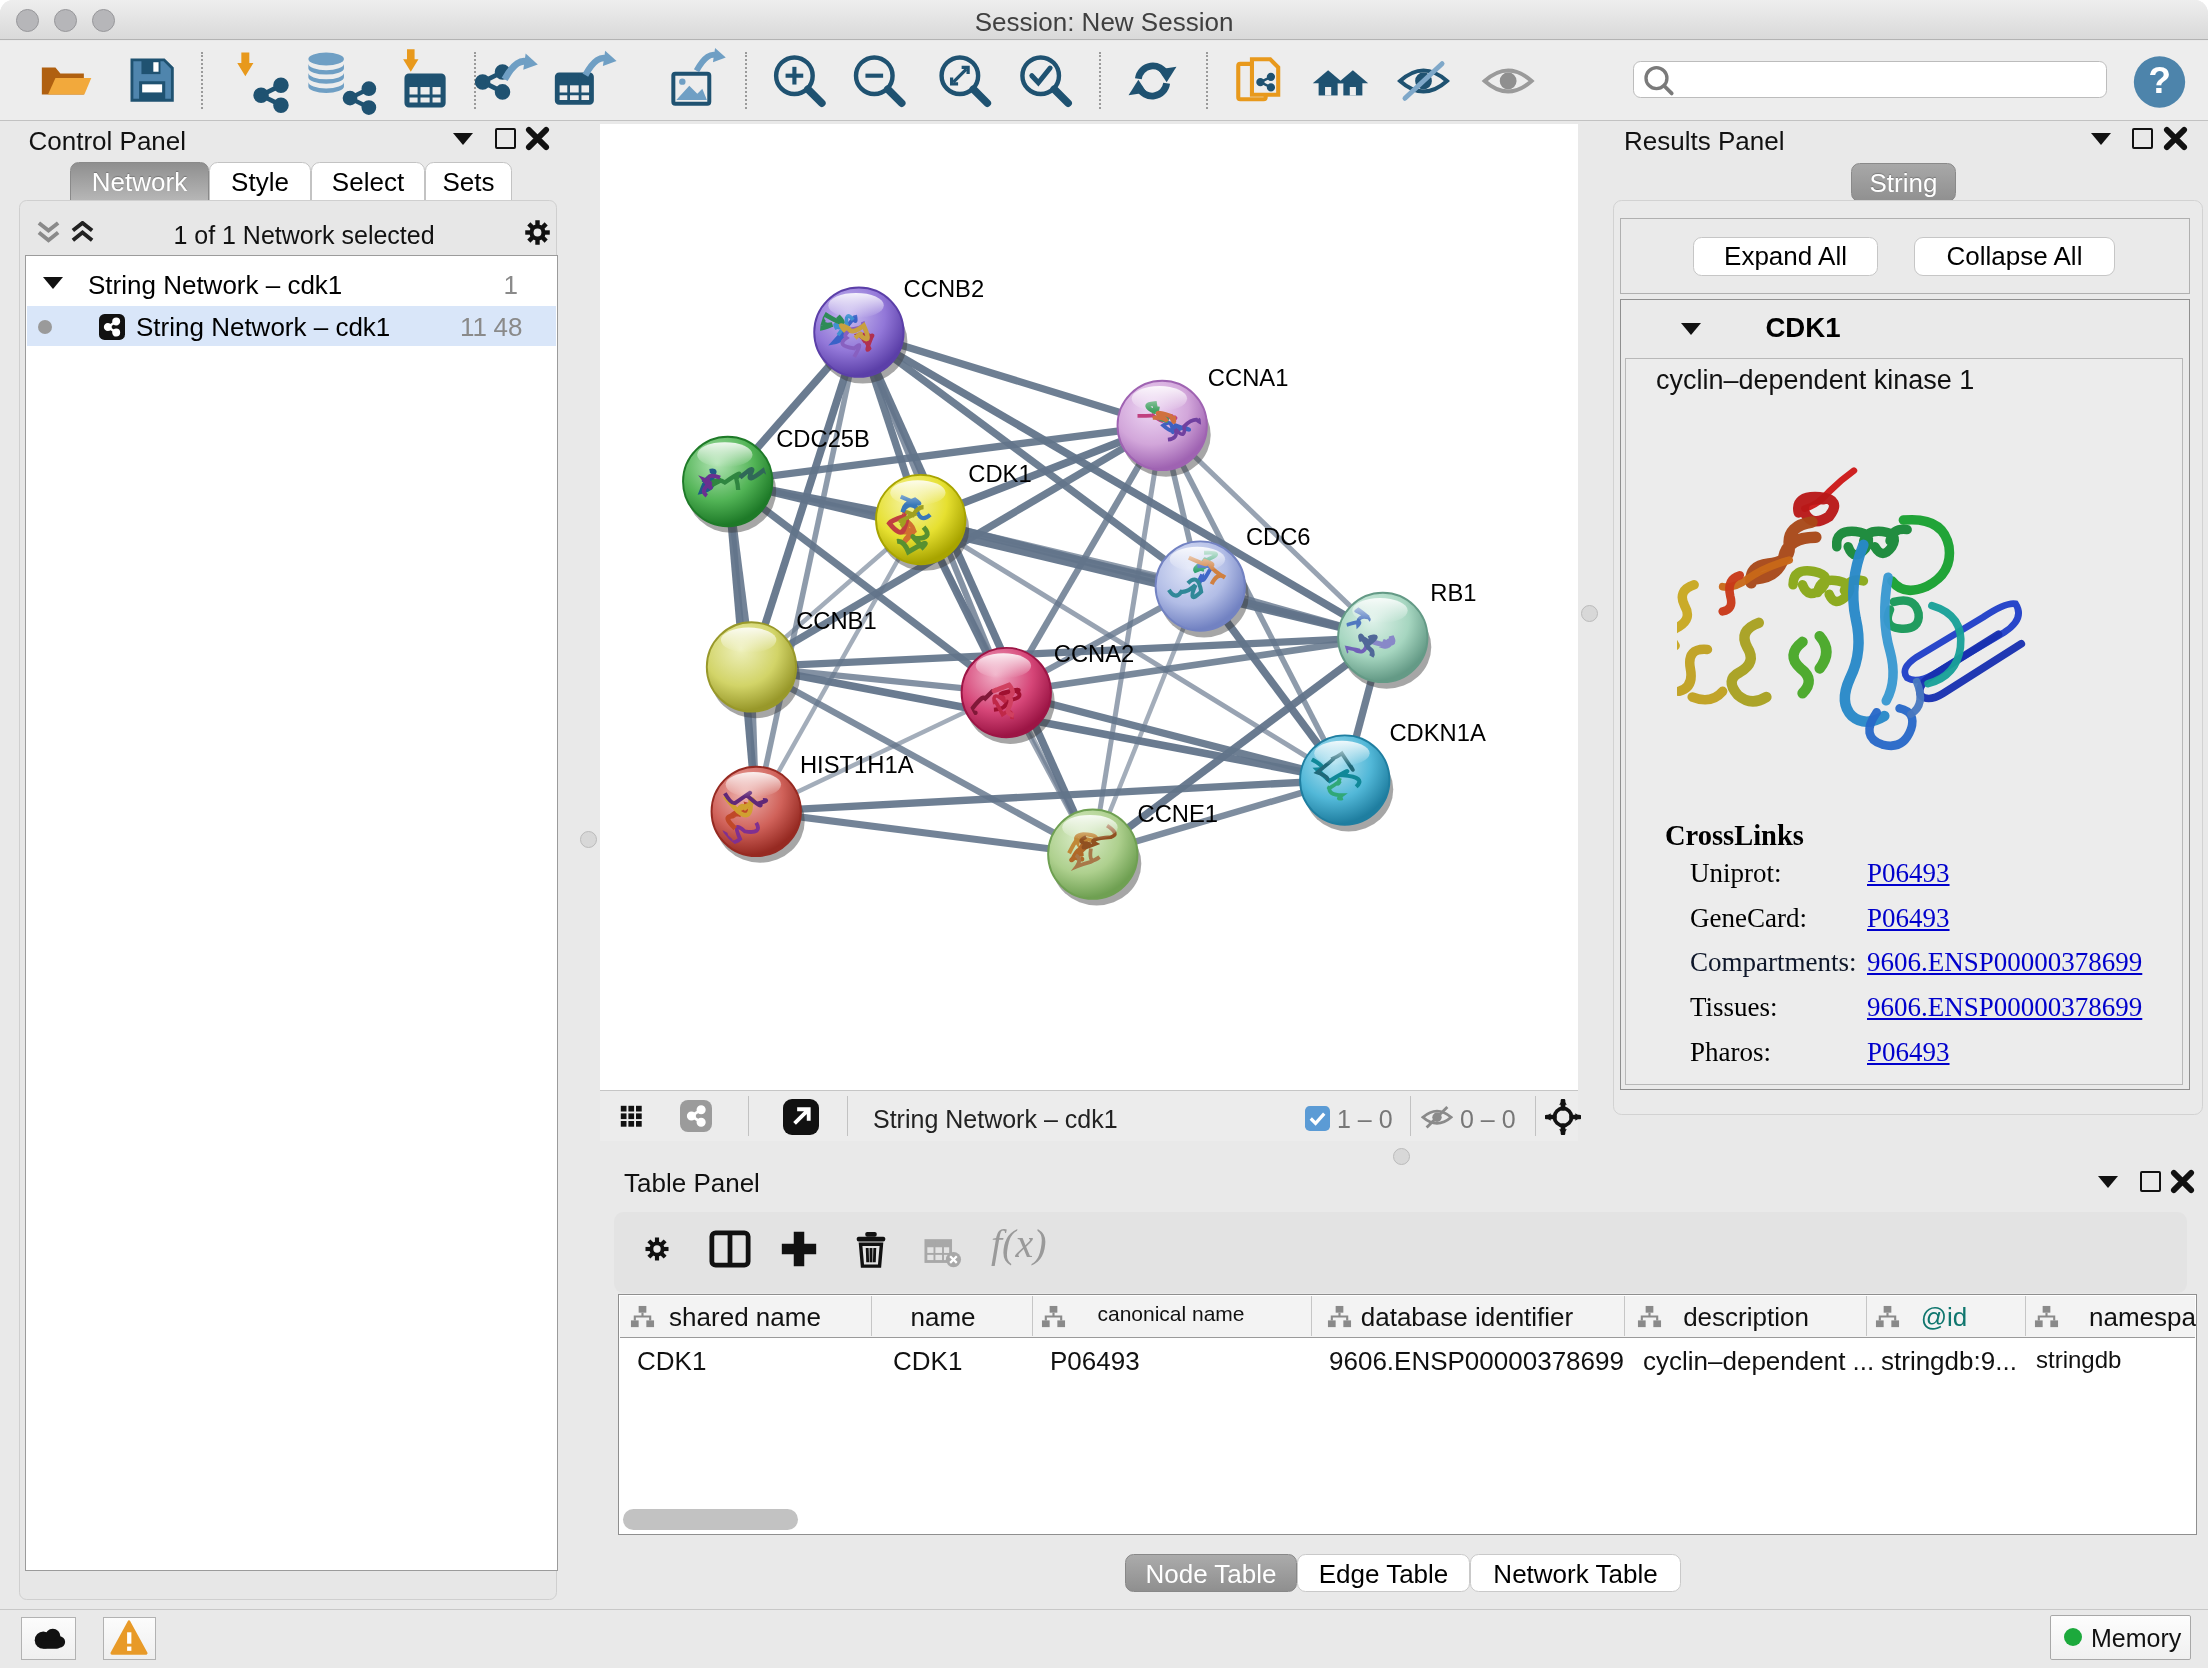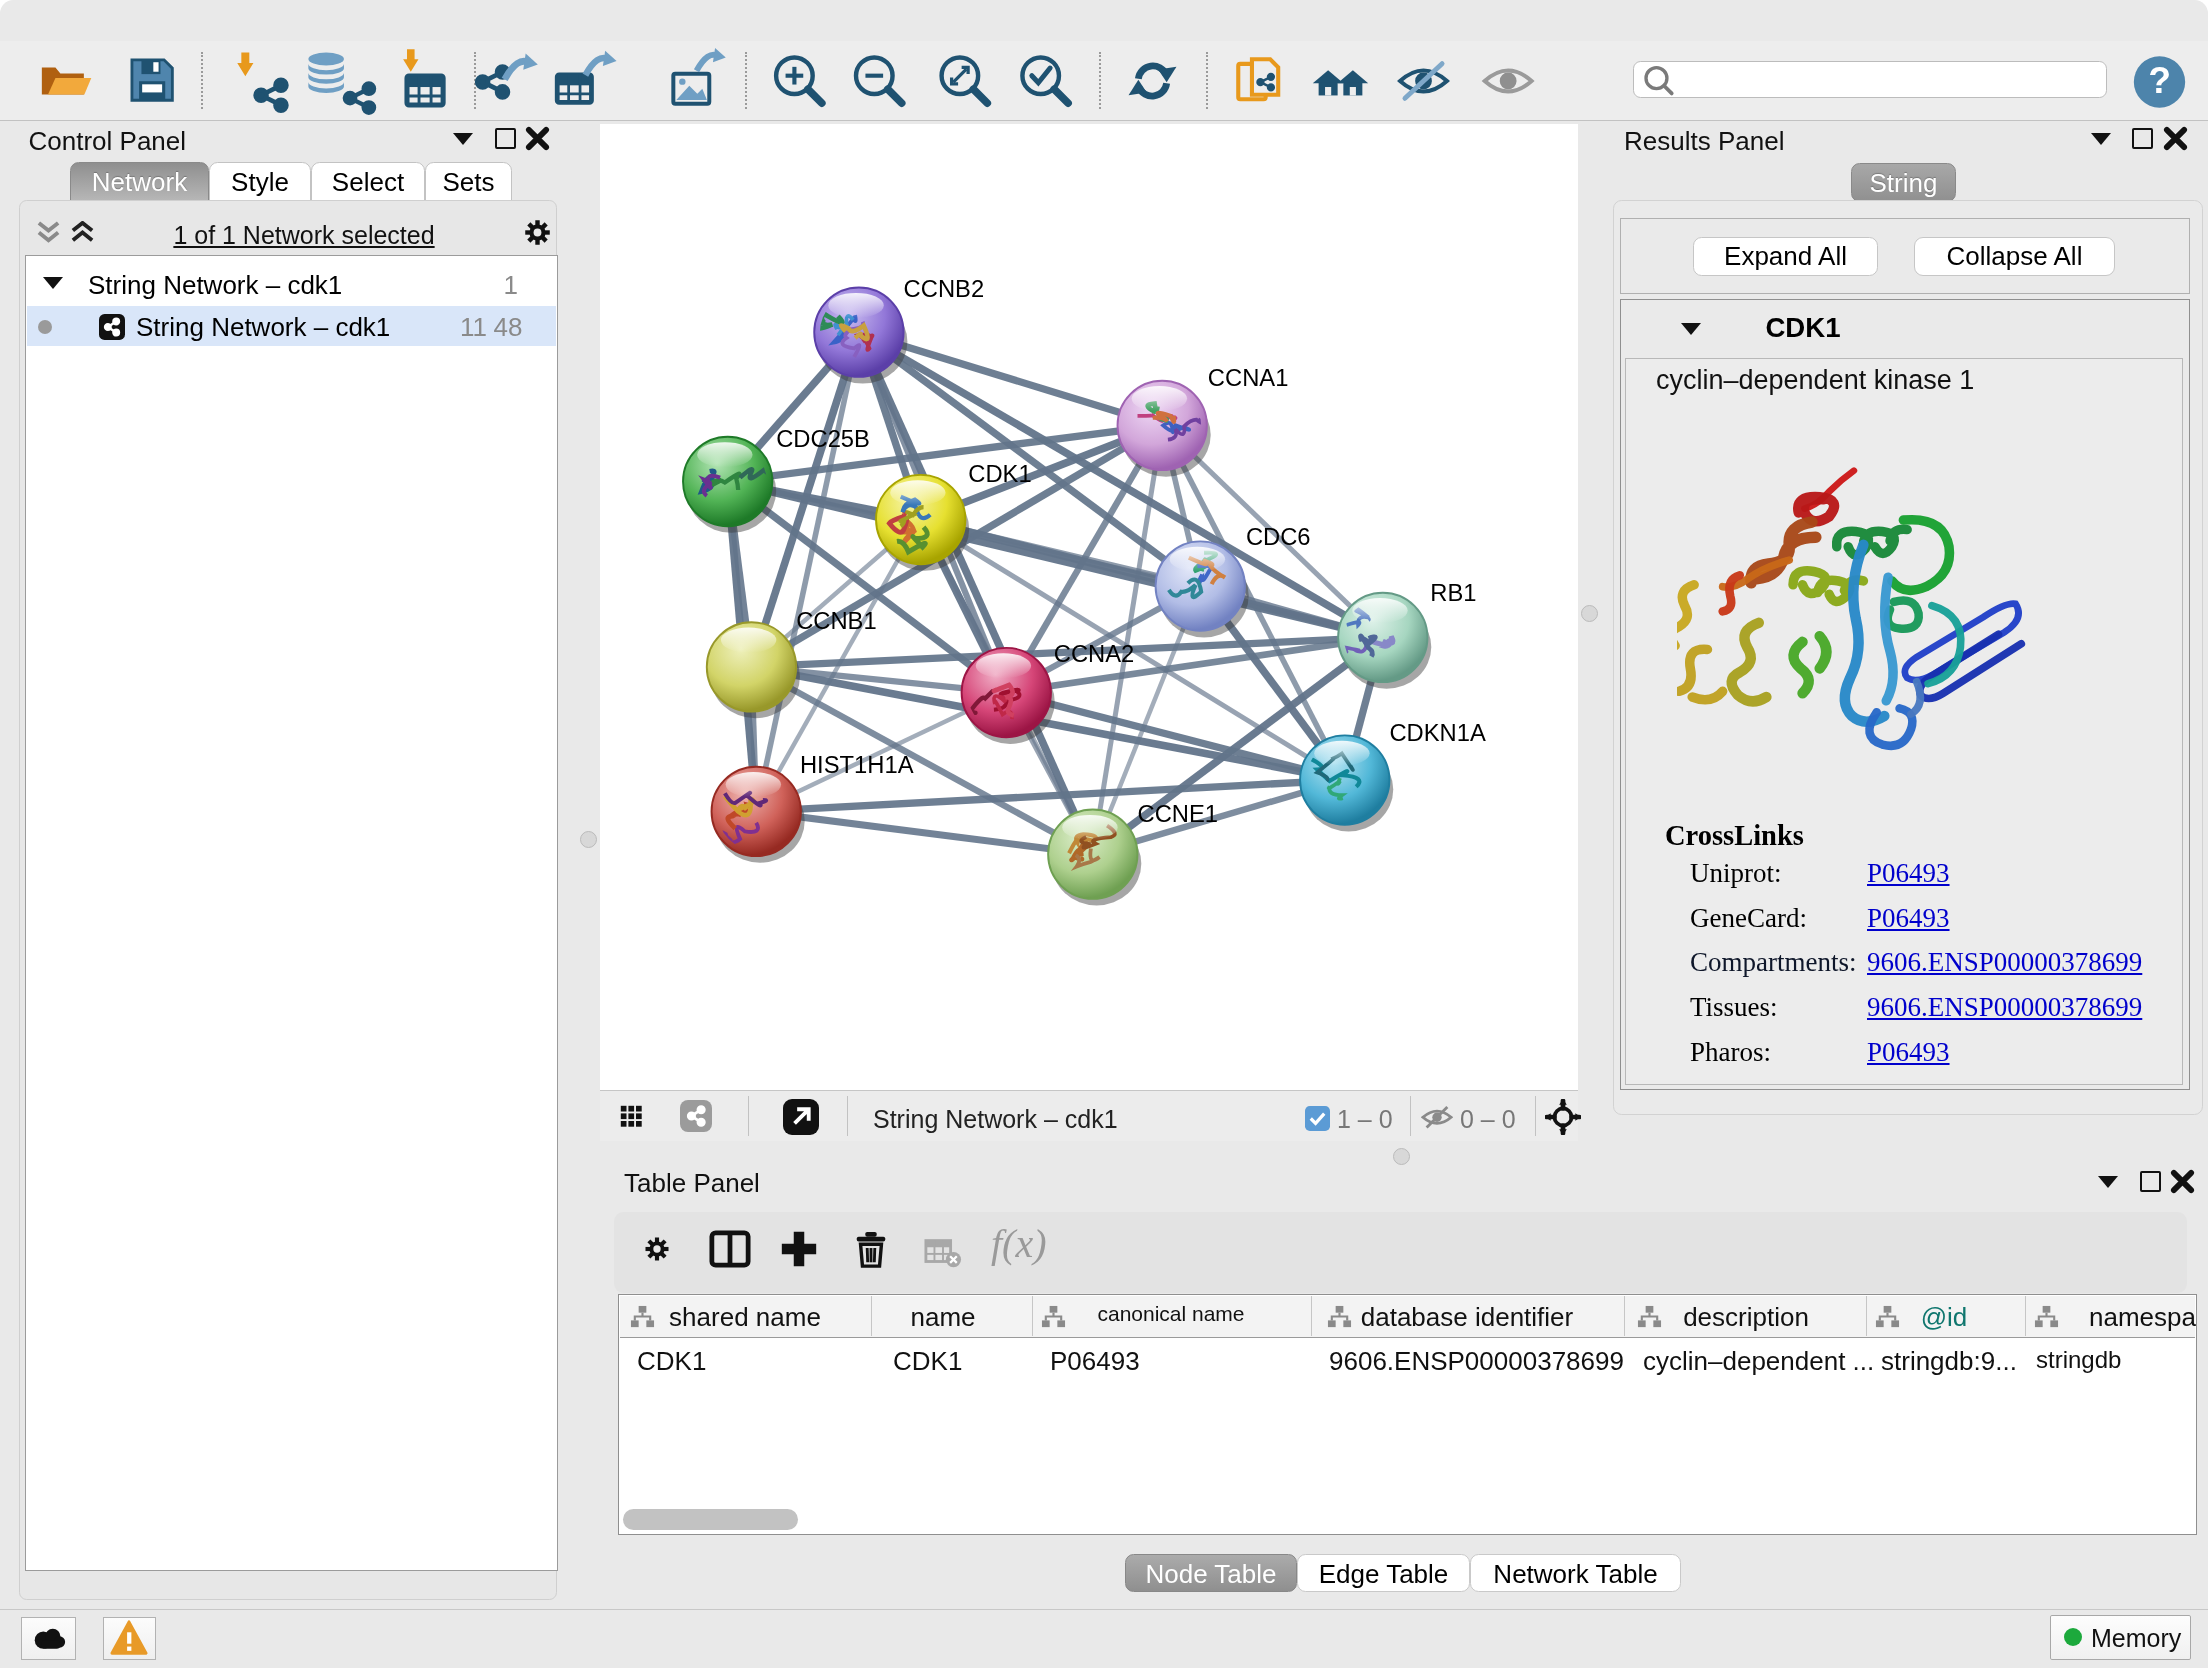--- a/index.html
+++ b/index.html
@@ -15,20 +15,26 @@
 .panelhead{font-size:26px;color:#111;}
 .ph-tri{width:0;height:0;border-left:10.5px solid transparent;border-right:10.5px solid transparent;border-top:12.4px solid #111;}
 .ph-sq{width:21px;height:21px;border:2.9px solid #111;border-radius:1.9px;}
 .tab{height:39px;border-radius:8.6px 8.6px 0 0;font-size:26px;text-align:center;border:1px solid #c3c3c3;background:#fff;color:#000;}
 .tab.active{background:linear-gradient(#a8a8a8,#909090);color:#fff;border-color:#8a8a8a;text-shadow:0 -1px 1px rgba(0,0,0,.25);}
 .btab{height:38px;border-radius:8.6px;font-size:26px;text-align:center;border:1px solid #c9c9c9;background:#fff;color:#000;}
 .btab.active{background:linear-gradient(#ababab,#8f8f8f);color:#fff;border-color:#888;}
 .gbtn{background:#fff;border:1px solid #c6c6c6;border-radius:8.6px;font-size:26px;color:#000;text-align:center;}
 </style></head><body>
 <div id="win">
+<div id="titlebar" class="abs">
+ <div class="tl abs" style="left:16px"></div>
+ <div class="tl abs" style="left:54px"></div>
+ <div class="tl abs" style="left:92px"></div>
+ <div id="title" class="abs">Session: New Session</div>
+</div>
 <div id="toolbar" class="abs">
       <div class="vdot abs" style="left:201px"></div>
       <div class="vdot abs" style="left:474px"></div>
       <div class="vdot abs" style="left:745px"></div>
       <div class="vdot abs" style="left:1099px"></div>
       <div class="vdot abs" style="left:1206px"></div>
     </div>
     <div id="searchbox" class="abs"></div>
     <svg class="abs" style="left:0;top:41px" width="2208" height="80" viewBox="0 43 2322 84">
       <path d="M44 99.3 L44 70.7 L58.3 70.7 L63.5 77.2 L88.2 77.2 L88.2 99.3 Z" fill="#b06010"></path>
@@ -146,21 +152,21 @@
     <div class="abs tab" style="left:209px;top:162px;width:102px;line-height:39px;">Style</div>
     <div class="abs tab" style="left:311px;top:162px;width:114px;line-height:39px;">Select</div>
     <div class="abs tab" style="left:425px;top:162px;width:87px;line-height:39px;">Sets</div>
     <div class="abs" style="left:19px;top:200px;width:538px;height:1400px;background:#e7e7e7;border:1px solid #cfcfcf;border-radius:7.6px;"></div>
     <svg class="abs" style="left:36px;top:221px" width="25" height="25" viewBox="0 0 26 26">
       <path d="M3 2 L13 10 L23 2 M3 12 L13 20 L23 12" fill="none" stroke="#8a8a8a" stroke-width="4"></path>
     </svg>
     <svg class="abs" style="left:70px;top:221px" width="25" height="25" viewBox="0 0 26 26">
       <path transform="rotate(180 13 11)" d="M3 2 L13 10 L23 2 M3 12 L13 20 L23 12" fill="none" stroke="#222" stroke-width="4"></path>
     </svg>
-    <div class="abs" style="left:133px;top:221px;width:342px;text-align:center;font-size:25px;color:#111;text-decoration:underline;">1 of 1 Network selected</div>
+    <div class="abs" style="left:133px;top:221px;width:342px;text-align:center;font-size:25px;color:#111;">1 of 1 Network selected</div>
     <svg class="abs" style="left:513px;top:208px" width="49" height="49" viewBox="539 219 52 52">
       <rect x="-2.34" y="-13.0" width="4.68" height="13.0" fill="#111" transform="translate(565,245) rotate(0.0)"></rect>
       <rect x="-2.34" y="-13.0" width="4.68" height="13.0" fill="#111" transform="translate(565,245) rotate(45.0)"></rect>
       <rect x="-2.34" y="-13.0" width="4.68" height="13.0" fill="#111" transform="translate(565,245) rotate(90.0)"></rect>
       <rect x="-2.34" y="-13.0" width="4.68" height="13.0" fill="#111" transform="translate(565,245) rotate(135.0)"></rect>
       <rect x="-2.34" y="-13.0" width="4.68" height="13.0" fill="#111" transform="translate(565,245) rotate(180.0)"></rect>
       <rect x="-2.34" y="-13.0" width="4.68" height="13.0" fill="#111" transform="translate(565,245) rotate(225.0)"></rect>
       <rect x="-2.34" y="-13.0" width="4.68" height="13.0" fill="#111" transform="translate(565,245) rotate(270.0)"></rect>
       <rect x="-2.34" y="-13.0" width="4.68" height="13.0" fill="#111" transform="translate(565,245) rotate(315.0)"></rect>
       <circle cx="565" cy="245" r="8.58" fill="#111"></circle>

